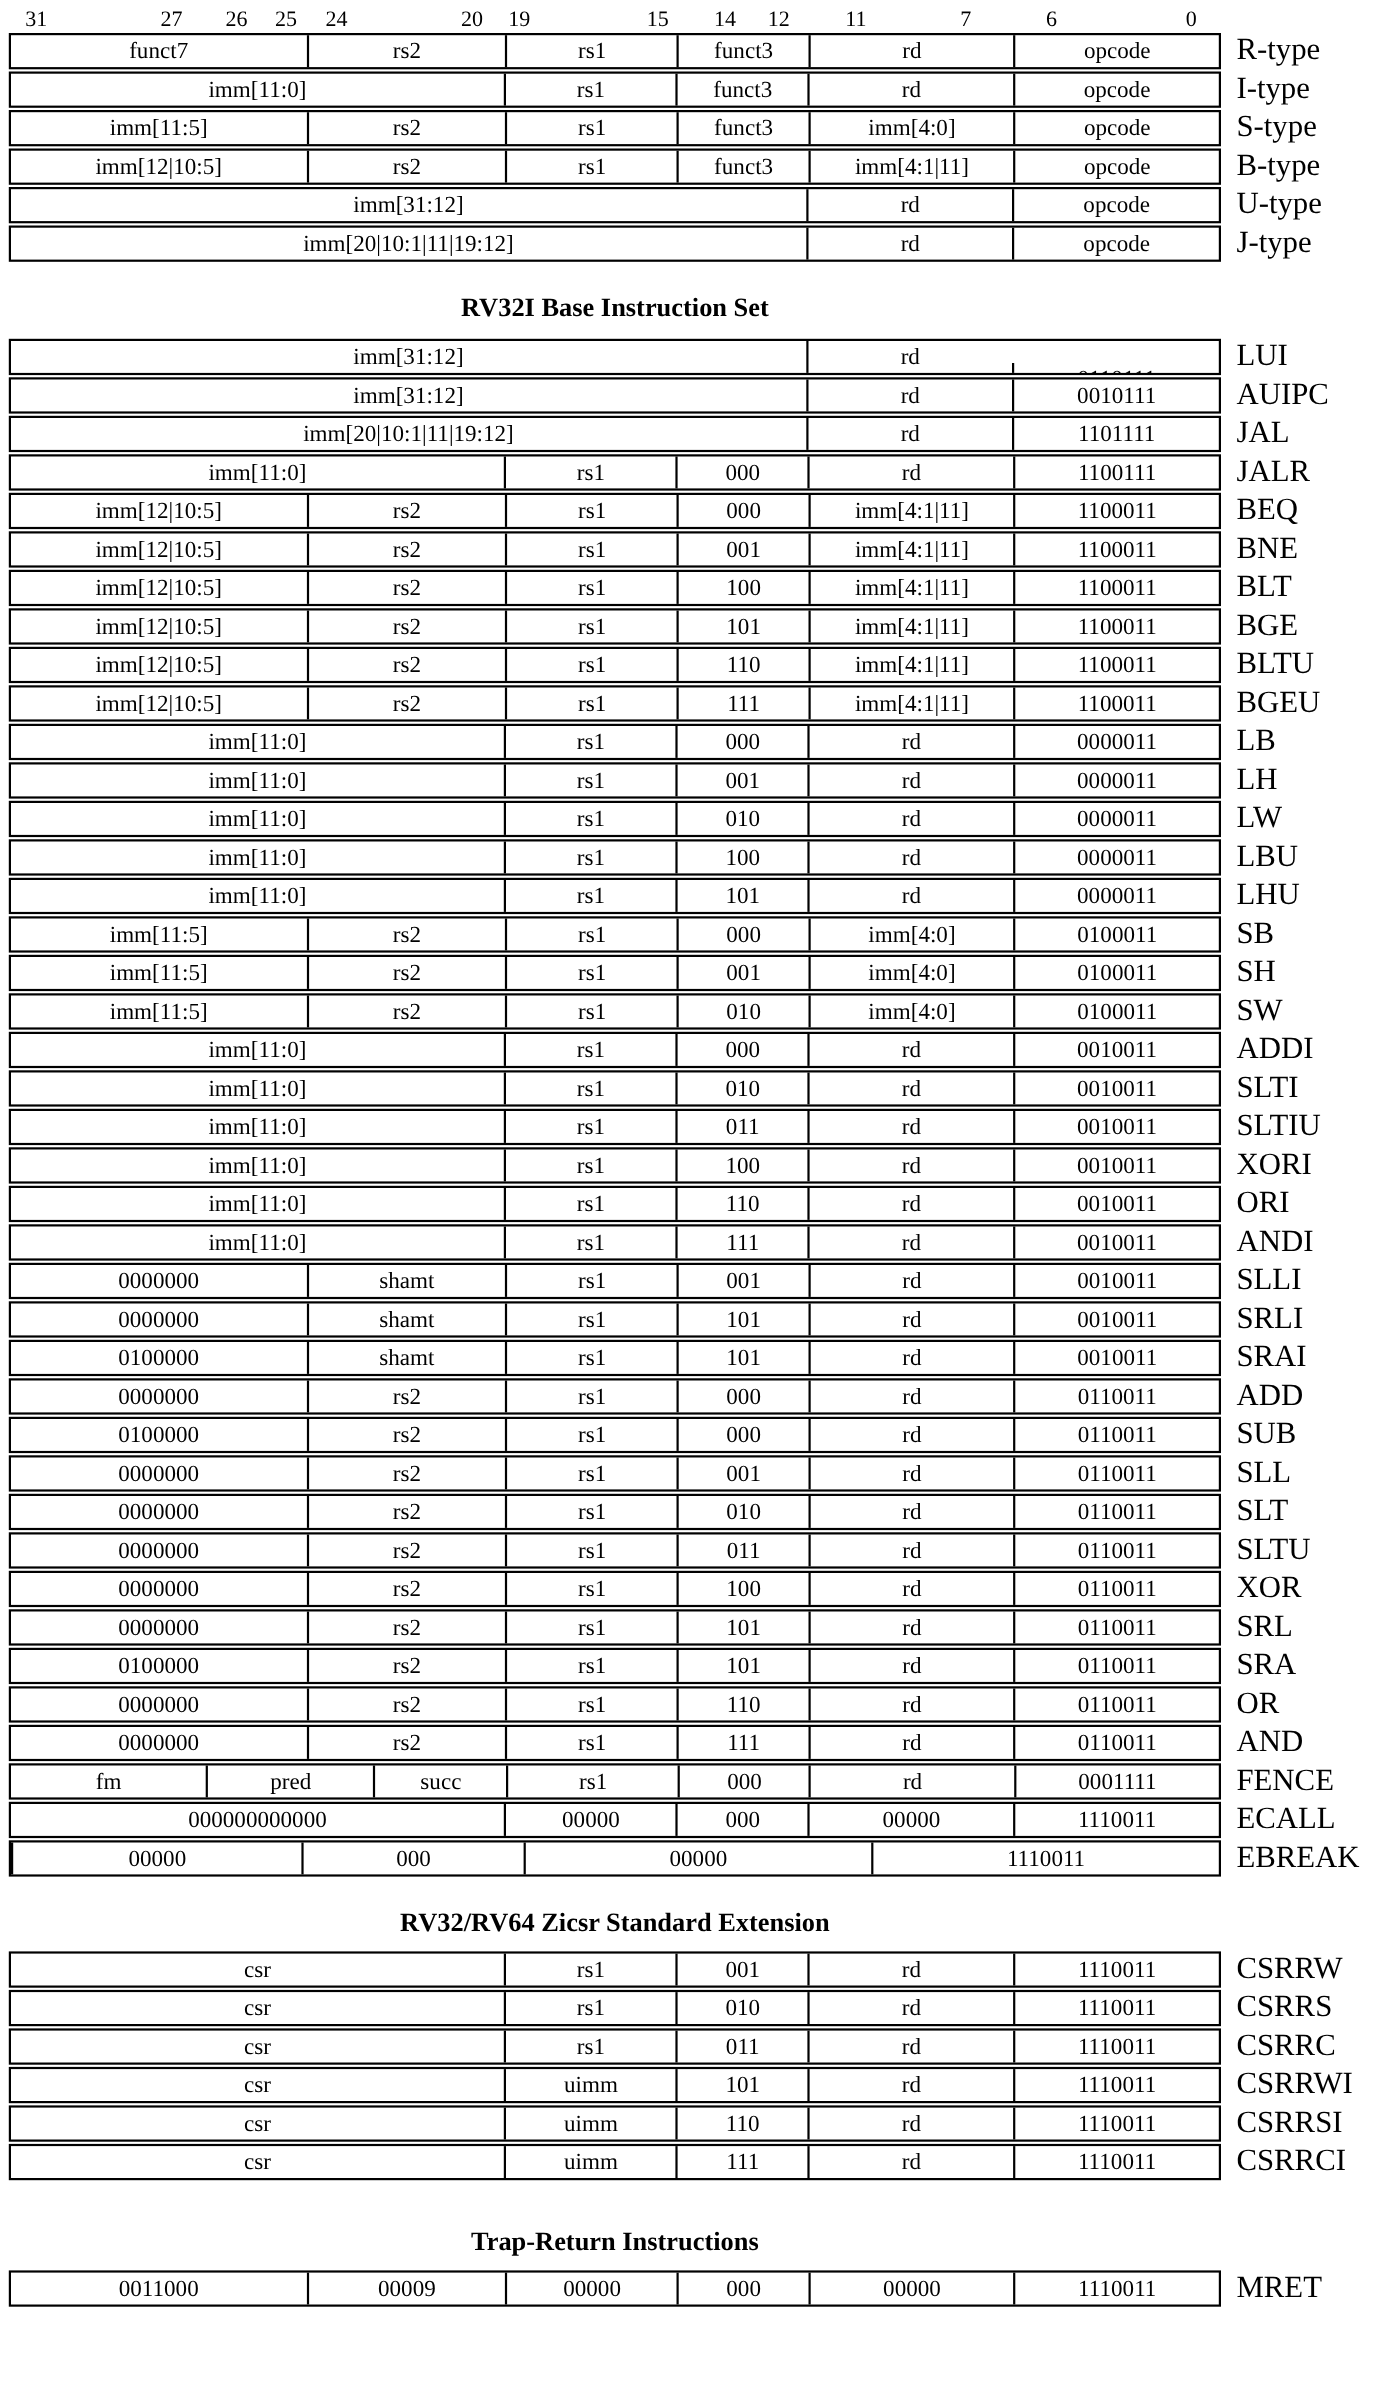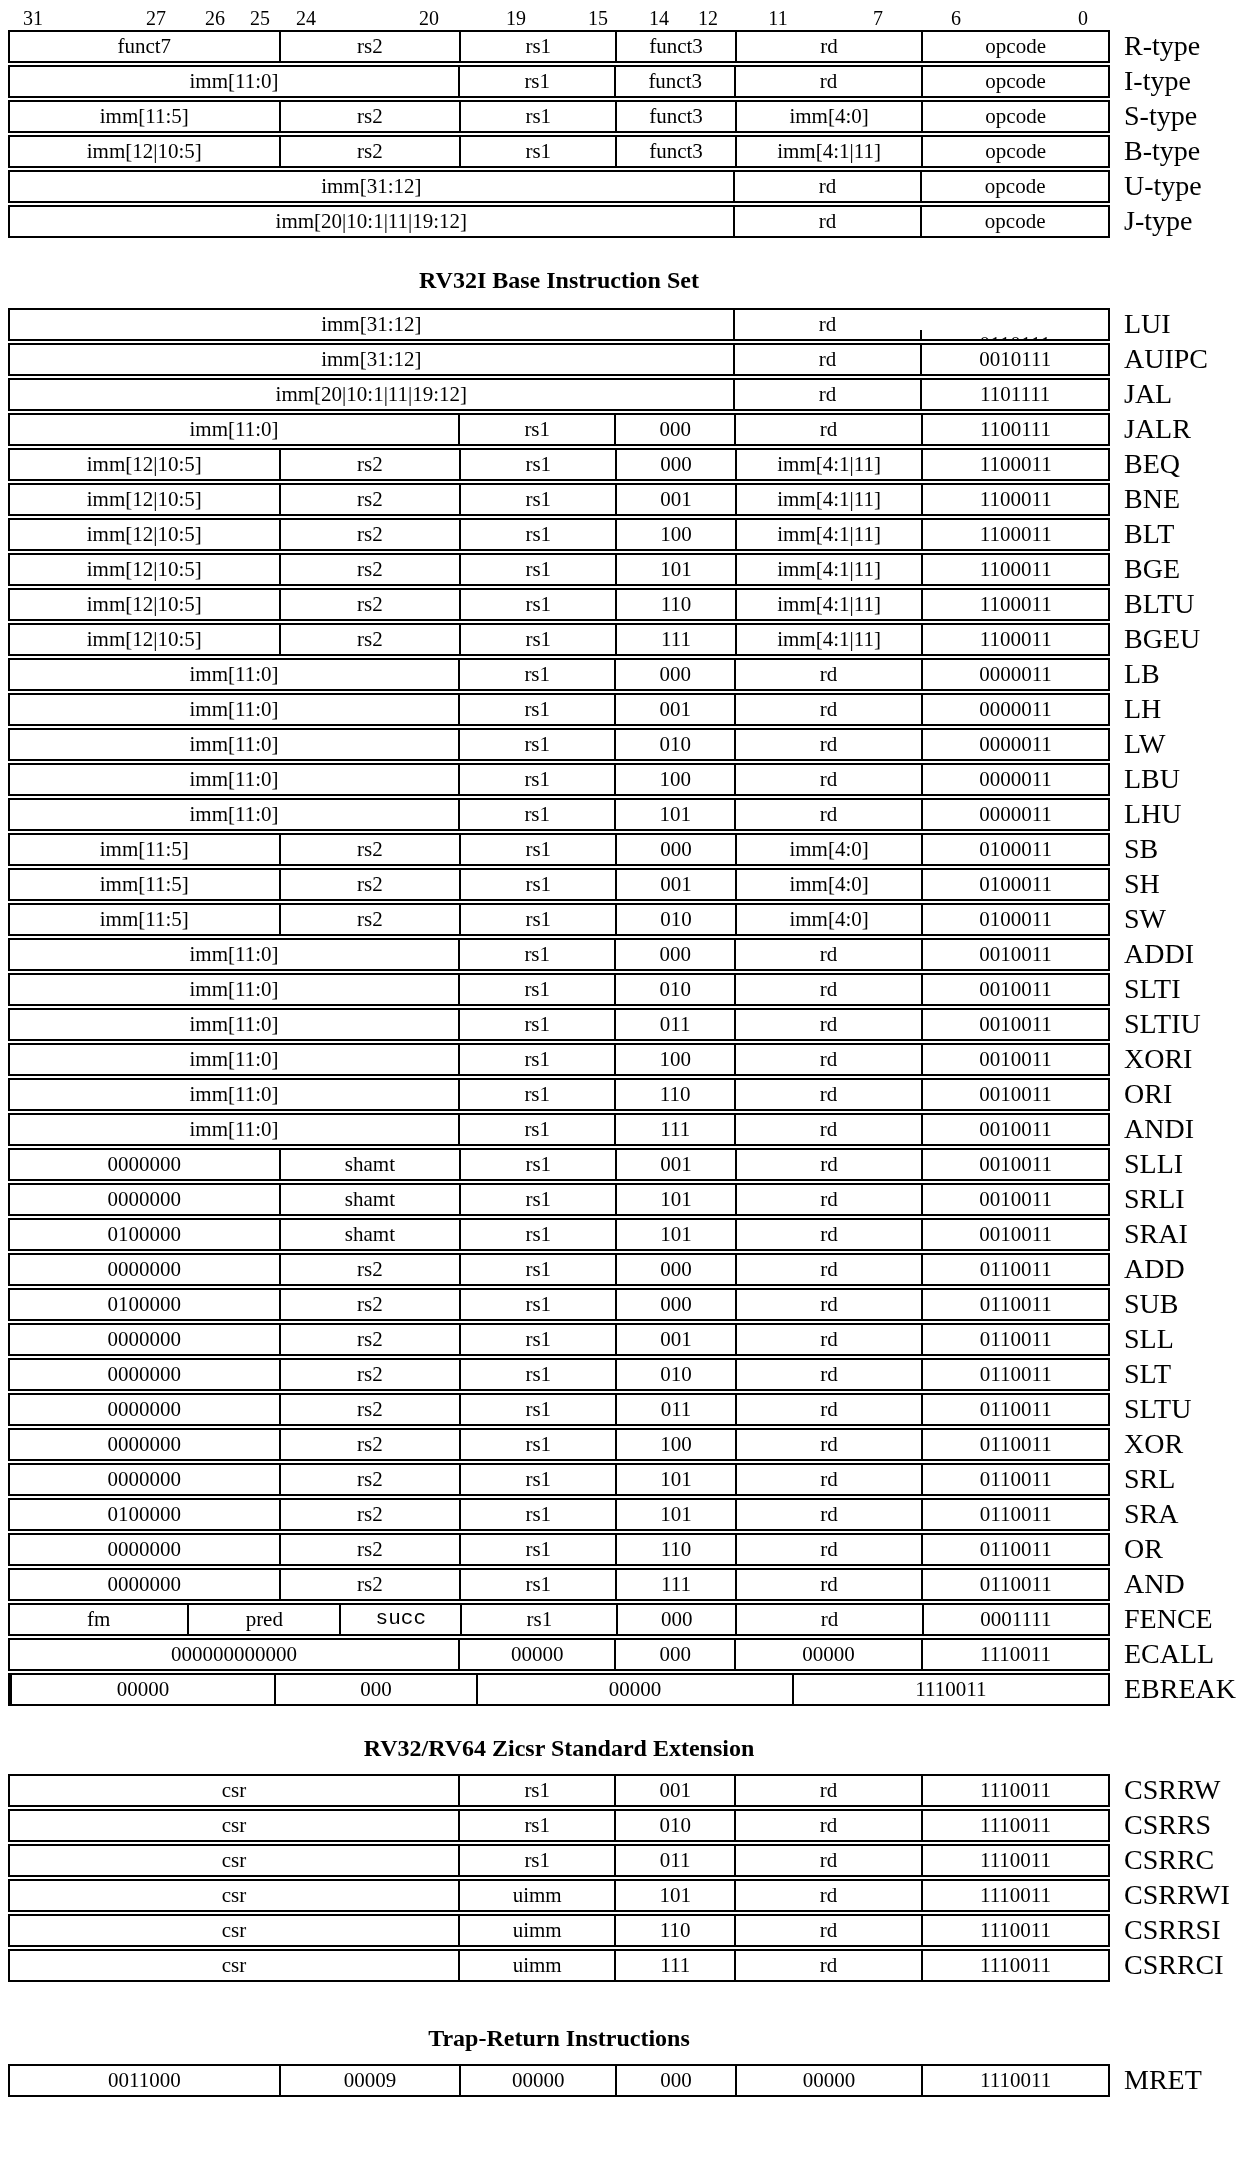--- a/index.html
+++ b/index.html
@@ -79,21 +79,21 @@
 
 <div class="content">
 
   <div class="ruler" id="bit-ruler">
       <span class="bit" style="left: 25px;">31</span>
       <span class="bit" style="left: 148px;">27</span>
       <span class="bit" style="left: 207px;">26</span>
       <span class="bit" style="left: 252px;">25</span>
       <span class="bit" style="left: 298px;">24</span>
       <span class="bit" style="left: 421px;">20</span>
-      <span class="bit" style="left: 508px;">19</span>
+      <span class="bit" style="left: 464px;">19</span>
       <span class="bit" style="left: 590px;">15</span>
       <span class="bit" style="left: 651px;">14</span>
       <span class="bit" style="left: 700px;">12</span>
       <span class="bit" style="left: 770px;">11</span>
       <span class="bit" style="left: 870px;">7</span>
       <span class="bit" style="left: 948px;">6</span>
       <span class="bit" style="left: 1075px;">0</span>
     </div>
 
   <div class="itable" id="format-table">
@@ -545,21 +545,21 @@
           <div class="cell sep" style="flex: 119 119 0px;">111</div>
           <div class="cell sep" style="flex: 187 187 0px;">rd</div>
           <div class="cell sep" style="flex: 187 187 0px;">0110011</div>
         </div>
         <div class="inst-label">AND</div>
       </div>
       <div class="inst-row">
         <div class="row-box">
           <div class="cell" style="flex: 180 180 0px;">fm</div>
           <div class="cell sep" style="flex: 152 152 0px;">pred</div>
-          <div class="cell sep" style="flex: 121 121 0px; font-family: Liberation Mono, monospace;">succ</div>
+          <div class="cell sep" style="flex: 121 121 0px;">succ</div>
           <div class="cell sep" style="flex: 156 156 0px;">rs1</div>
           <div class="cell sep" style="flex: 119 119 0px;">000</div>
           <div class="cell sep" style="flex: 187 187 0px;">rd</div>
           <div class="cell sep" style="flex: 187 187 0px;">0001111</div>
         </div>
         <div class="inst-label">FENCE</div>
       </div>
       <div class="inst-row">
         <div class="row-box">
           <div class="cell" style="flex: 453 453 0px;">000000000000</div>

